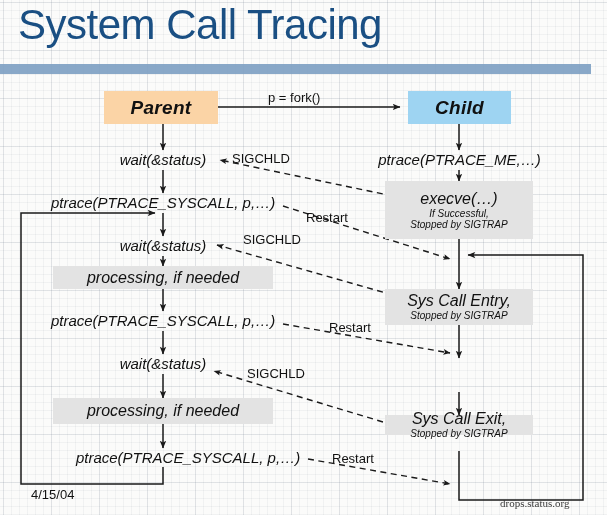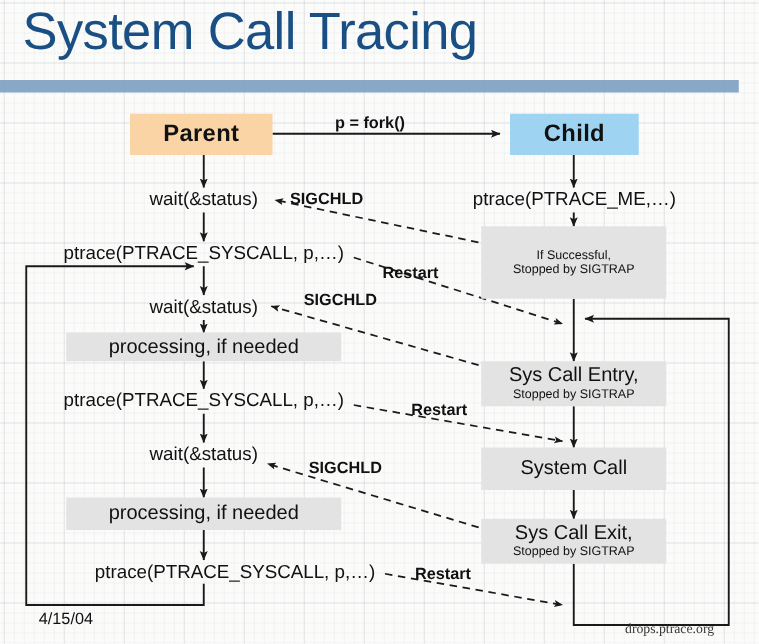--- a/index.html
+++ b/index.html
@@ -53,41 +53,41 @@
 
   .node {
     position: absolute;
     box-sizing: border-box;
     display: flex;
     flex-direction: column;
     justify-content: center;
     text-align: center;
     line-height: 1.12;
     white-space: nowrap;
+    font-style: italic;
   }
   .node.plain { background: transparent; }
   .node.grey  { background: #e3e3e3; }
   .node.peach { background: #fbd4a6; }
   .node.blue  { background: #9ed4f2; }
 
   .hdr {
     font-size: 19px;
     font-weight: bold;
     letter-spacing: 0.3px;
   }
   .main-line { font-size: 15px; }
   .main-line.big { font-size: 16px; }
   .sub-line  { font-size: 10px; }
 
   .edge-label {
     position: absolute;
     font-size: 13px;
     white-space: nowrap;
     color: #111;
-    font-weight: bold;
   }
   .edge-label.small { font-size: 13px; }
 
   .footer-date {
     position: absolute;
     left: 31px;
     top: 487px;
     font-size: 13px;
     color: #111;
   }
@@ -197,48 +197,46 @@
 
   <div class="node blue" style="left:408px; top:91px; width:103px; height:33px;">
     <span class="hdr">Child</span>
   </div>
 
   <div class="node plain" style="left:372px; top:150px; width:175px; height:20px;">
     <span class="main-line">ptrace(PTRACE_ME,…)</span>
   </div>
 
   <div class="node grey" style="left:385px; top:181px; width:148px; height:58px;">
+    <span class="main-line big">execve(…)</span>
     <span class="sub-line">If Successful,</span>
     <span class="sub-line">Stopped by SIGTRAP</span>
   </div>
 
   <div class="node grey" style="left:385px; top:289px; width:148px; height:36px;">
     <span class="main-line big">Sys Call Entry,</span>
     <span class="sub-line">Stopped by SIGTRAP</span>
   </div>
 
-  <div class="node grey" style="left:385px; top:358px; width:148px; height:34px;">
-    <span class="main-line big">System Call</span>
-  </div>
-
-  <div class="node grey" style="left:385px; top:415px; width:148px; height:36px;">
+
+  <div class="node grey" style="left:385px; top:415px; width:148px; height:20px;">
     <span class="main-line big">Sys Call Exit,</span>
     <span class="sub-line">Stopped by SIGTRAP</span>
   </div>
 
   <div class="edge-label" style="left:268px; top:90px;">p = fork()</div>
 
   <div class="edge-label small" style="left:232px; top:151px;">SIGCHLD</div>
 
   <div class="edge-label small" style="left:243px; top:232px;">SIGCHLD</div>
 
   <div class="edge-label small" style="left:247px; top:366px;">SIGCHLD</div>
 
   <div class="edge-label small" style="left:306px; top:210px;">Restart</div>
 
   <div class="edge-label small" style="left:329px; top:320px;">Restart</div>
 
   <div class="edge-label small" style="left:332px; top:451px;">Restart</div>
 
   <div class="footer-date">4/15/04</div>
-  <div class="watermark">drops.ptrace.org</div>
+  <div class="watermark">drops.status.org</div>
 
 </div>
 
 </body></html>

